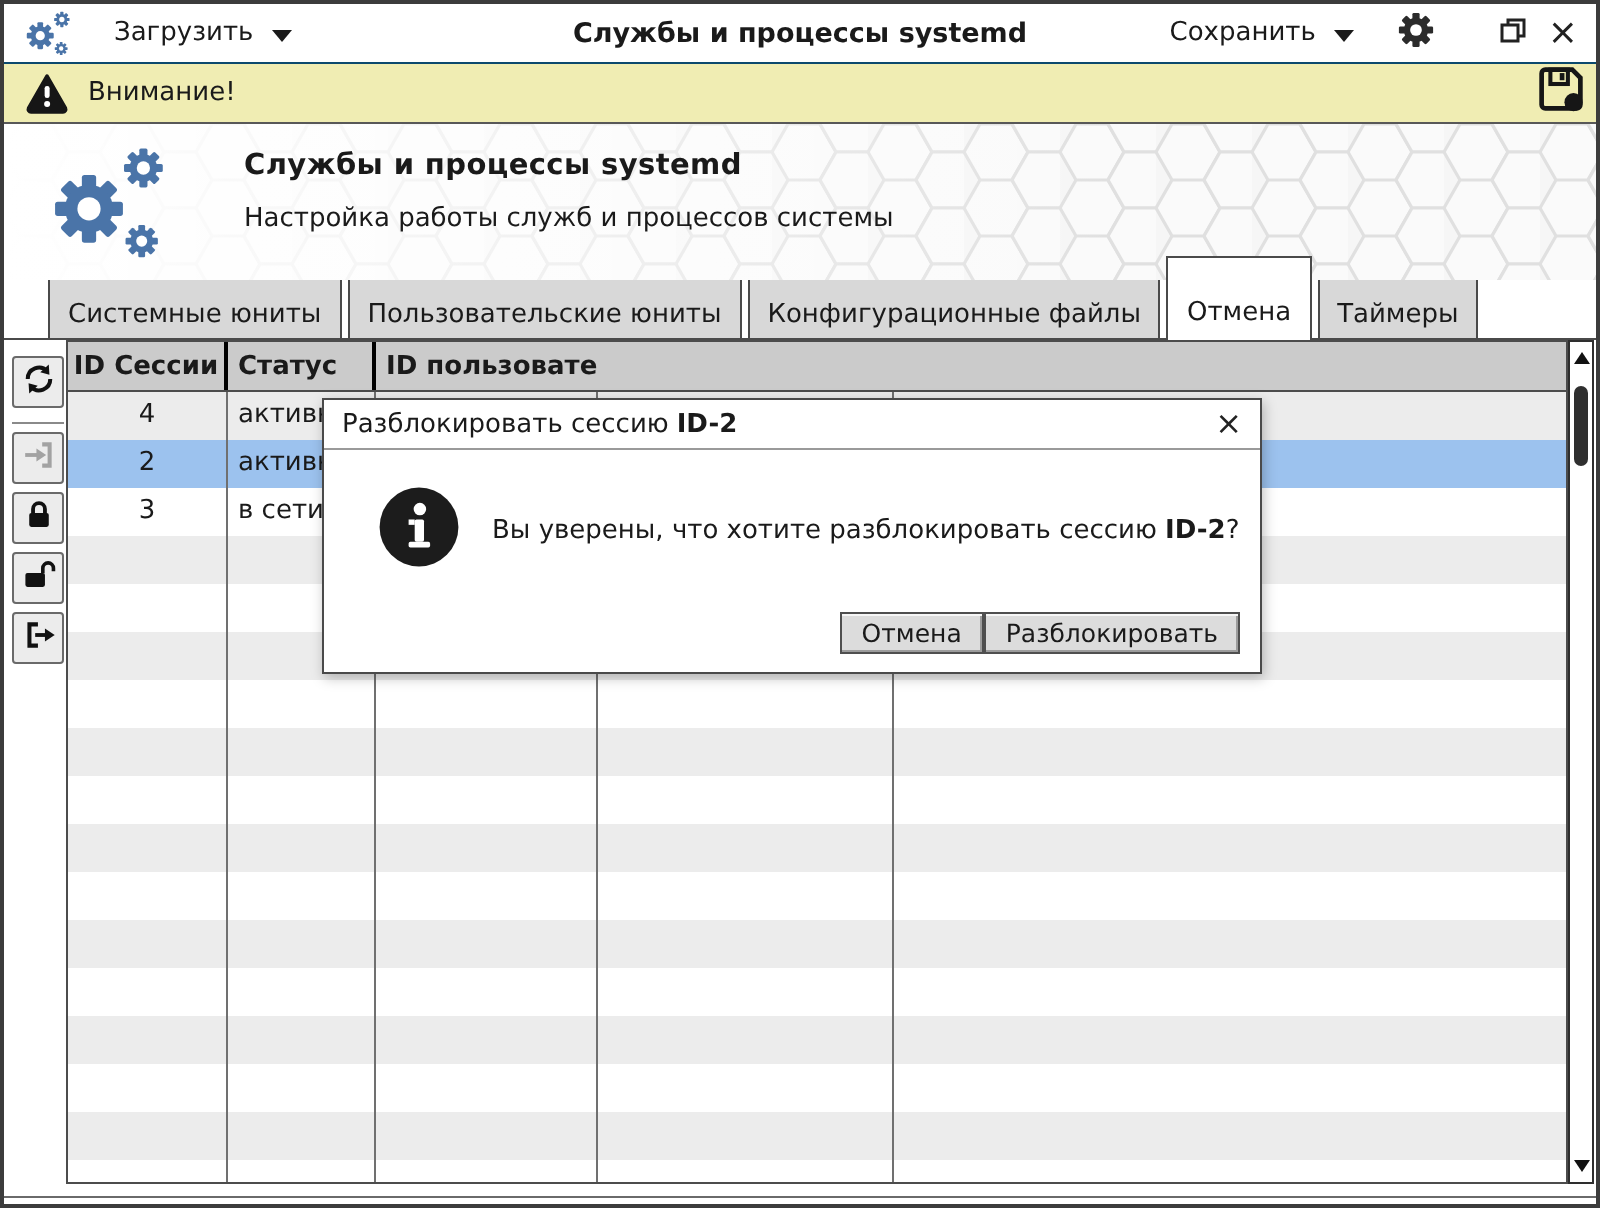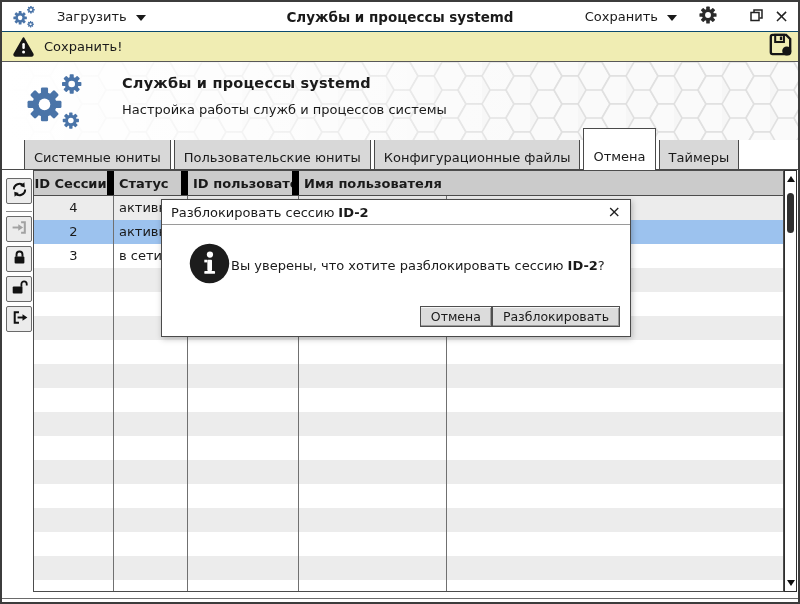--- a/index.html
+++ b/index.html
@@ -49,21 +49,21 @@
   .side-btn{position:absolute;left:4px;width:26px;height:26px;box-sizing:border-box;
     background:#ececec;border:1px solid #6a6a6a;border-radius:2px;
     display:flex;align-items:center;justify-content:center;cursor:default;}
   .side-sep{position:absolute;left:4px;width:26px;border-top:1px solid #8a8a8a;}
   
   .table{position:absolute;left:31px;top:0;width:751px;height:422px;box-sizing:border-box;
     border:1px solid #4c4c4c;overflow:hidden;background:#fff;}
   .thead{display:grid;grid-template-columns:80px 74px 111px 148px 1fr;height:25px;
     background:var(--table-header-gray,#cbcbcb);border-bottom:1px solid #4c4c4c;box-sizing:border-box;}
   .hc{font-size:13px;font-weight:bold;display:flex;align-items:center;padding:0 5px;
-    border-right:7px solid #000000;box-sizing:border-box;white-space:nowrap;overflow:hidden;}
+    border-right:2px solid #000000;box-sizing:border-box;white-space:nowrap;overflow:hidden;}
   .hc:first-child{justify-content:center;}
   .hc:last-child{border-right:none;}
   .trow{display:grid;grid-template-columns:80px 74px 111px 148px 1fr;height:24px;background:#fff;}
   .trow.g{background:var(--row-stripe-gray,#ececec);}
   .trow.sel{background:var(--selection-blue,#9cc2ee);}
   .c{border-right:1px solid #707070;box-sizing:border-box;font-size:13px;line-height:24px;
     padding:0 5px;white-space:nowrap;overflow:hidden;}
   .c:first-child{text-align:center;}
   .c:last-child{border-right:none;}
   
@@ -74,21 +74,21 @@
     border-bottom:6px solid #111;}
   .tri-down{width:0;height:0;border-left:4px solid transparent;border-right:4px solid transparent;
     border-top:6px solid #111;}
   .sb-thumb{position:absolute;left:2px;top:22px;width:7px;height:40px;background:#2f2f2f;border-radius:4px;cursor:default;}
   
   .dialog{position:absolute;left:159px;top:29px;width:470px;height:138px;box-sizing:border-box;
     background:#fff;border:1px solid #4a4a4a;box-shadow:1px 2px 6px rgba(0,0,0,.25);z-index:5;}
   .dlg-title{height:25px;box-sizing:border-box;border-bottom:1px solid #9a9a9a;
     display:flex;align-items:center;padding:0 9px;font-size:13px;}
   .dlg-close{margin-left:auto;font-size:16px;line-height:14px;color:#222;cursor:default;}
-  .dlg-body{display:flex;align-items:center;padding:17px 16px 0 26px;text-align:center;}
+  .dlg-body{display:flex;align-items:center;gap:15px;padding:17px 16px 0 26px;text-align:center;}
   .dlg-msg{font-size:13px;white-space:nowrap;}
   .gap-left{margin-left:4px;}
   .dlg-buttons{position:absolute;right:10px;bottom:9px;display:flex;}
   .btn{background:#dcdcdc;border:1px solid #4f4f4f;font-size:12.5px;height:21px;
     padding:0 10px;min-width:56px;box-sizing:border-box;cursor:default;
     font-family:inherit;color:#1a1a1a;
     box-shadow:inset 0 1px 0 #f6f6f6, inset -1px -1px 0 #9c9c9c;}
   b{font-weight:bold;}
 </style>
 </head>
@@ -153,21 +153,21 @@
   </div>
 
   <div class="warnbar">
     <span class="warn-icon">
       <svg width="23" height="21" viewBox="0 0 16 16">
         <path d="M8 1.6 L15 13.8 a1 1 0 0 1 -.9 1.4 H1.9 A1 1 0 0 1 1 13.8 Z" fill="#161616" stroke="#161616" stroke-width="1.4" stroke-linejoin="round"></path>
         <rect x="7.1" y="5.3" width="1.9" height="4.6" rx="0.9" fill="#fff"></rect>
         <circle cx="8.05" cy="12.2" r="1.15" fill="#fff"></circle>
       </svg>
     </span>
-    <span class="warn-label">Сохранить!</span>
+    <span class="warn-label">Внимание!</span>
     <span class="warn-save">
       <span>
         <svg width="25" height="25" viewBox="0 0 16 16" fill="none" stroke="#161616">
           <path d="M1.8 3 a1.2 1.2 0 0 1 1.2-1.2 h8.6 l2.6 2.6 v8.6 a1.2 1.2 0 0 1 -1.2 1.2 h-10 a1.2 1.2 0 0 1 -1.2 -1.2 Z" stroke-width="1.5"></path>
           <rect x="4.6" y="1.8" width="5.6" height="4.6" stroke-width="1.3"></rect>
           <rect x="7.6" y="2.9" width="1.5" height="2.3" fill="#161616" stroke="none"></rect>
           <circle cx="12" cy="12.2" r="2.9" fill="#161616" stroke="none"></circle>
         </svg>
       </span>
     </span>
@@ -258,21 +258,20 @@
           <path d="M10.8 4.9 L15.4 8 L10.8 11.1 Z" fill="#111"></path>
         </svg>
       </span>
     </span>
 
     <div class="table">
       <div class="thead">
         <div class="hc">ID Сессии</div>
         <div class="hc">Статус</div>
         <div class="hc">ID пользователя</div>
-        <div class="hc">Имя пользователя</div>
       </div>
       <div class="tbody">
         <div class="trow g">
           <div class="c">4</div>
           <div class="c">активна</div>
           <div class="c"></div>
           <div class="c"></div>
           <div class="c"></div>
         </div>
         <div class="trow sel">

